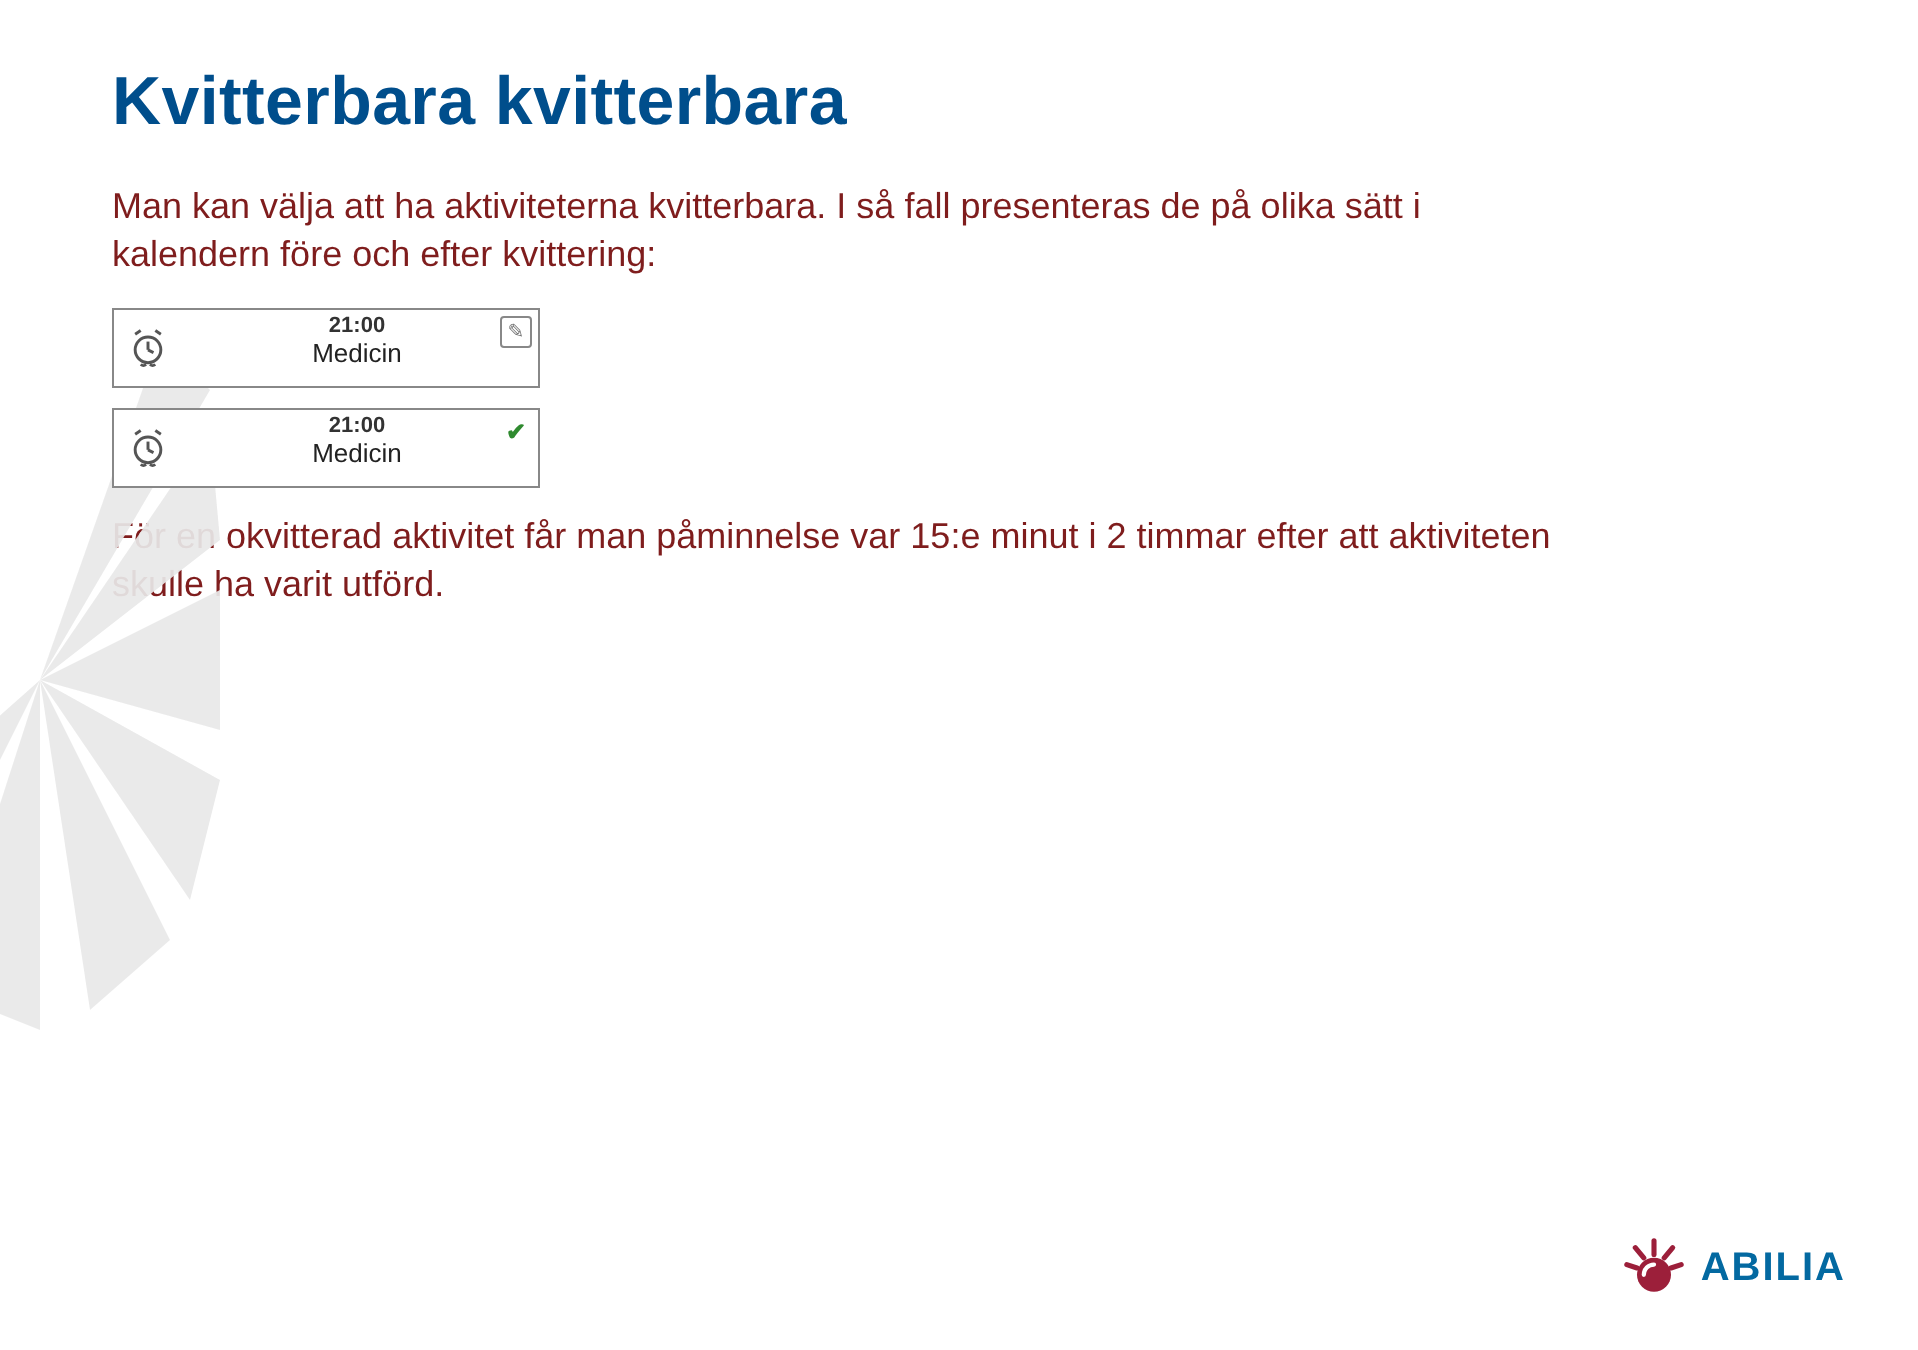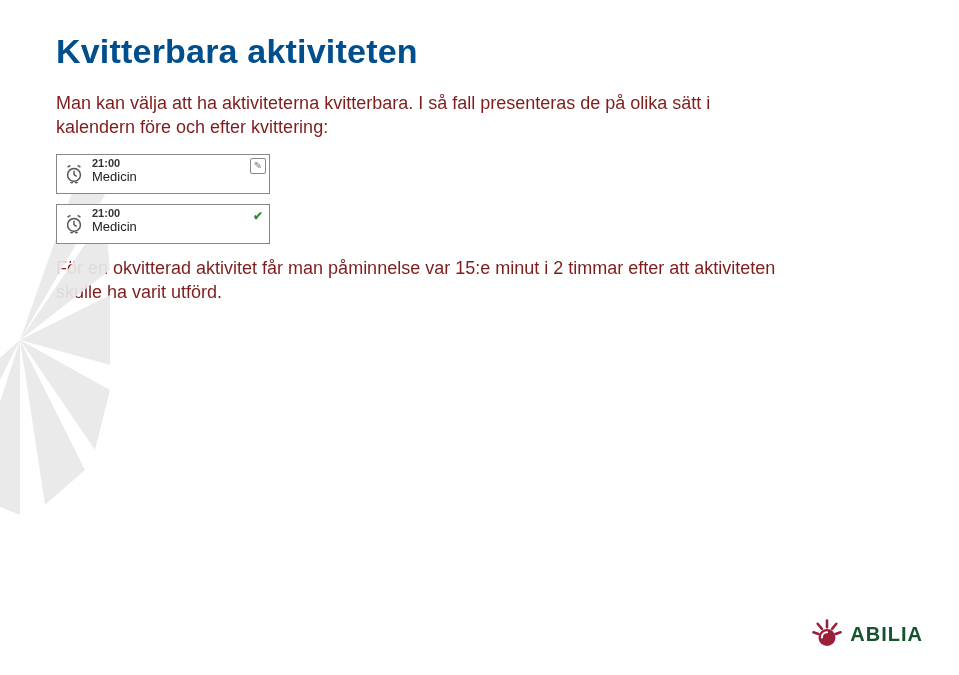--- a/index.html
+++ b/index.html
@@ -1,51 +1,51 @@
 <!DOCTYPE html>
 <html><head>
 <meta charset="utf-8">
 <style>
   * { box-sizing: border-box; margin: 0; padding: 0; }
   html, body { width: 959px; height: 675px; font-family: Arial, Helvetica, sans-serif; background: #fff; overflow: hidden; }
   .slide { position: relative; width: 959px; height: 675px; padding: 32px 56px; }
   .bg-deco { position:absolute; left:-70px; top:160px; width:180px; height:360px; pointer-events:none; opacity:0.92; }
   .title { font-size: 34px; font-weight: 700; color: #004e8c; margin-bottom: 20px; letter-spacing: 0.2px; }
   .body-text { font-size: 18px; line-height: 1.35; color:#7f1d1d; max-width: 720px; }
-  .cards { margin: 14px 0 12px 0; display:flex; flex-direction:column; gap:10px; }
+  .cards { margin: 14px 0 12px 0; display:flex; flex-direction:column; gap:10px;text-align:center; }
   .activity-card { width: 214px; height: 40px; border:1px solid #888; background:#fff; display:flex; align-items:stretch; position:relative; }
   .activity-icon-col { width:34px; display:flex; align-items:center; justify-content:center; }
   .activity-main { flex:1; display:flex; flex-direction:column; padding: 3px 4px 1px 1px; }
   .activity-time { font-size: 11px; font-weight: 600; color:#333; line-height:1; }
   .activity-label { font-size: 13px; font-weight: 400; color:#222; line-height:1.3; }
   .status-box { position:absolute; right:3px; top:3px; width:16px; height:16px; border:1px solid #888; border-radius:2px; display:flex; align-items:center; justify-content:center; background:#fff; }
   .check-green { color:#2f8a2f; font-size:12px; font-weight:700; }
   .pencil { font-size:10px; color:#777; }
   .bell-svg { width:22px; height:22px; }
   .brand { position:absolute; right:36px; bottom:24px; display:flex; align-items:center; gap:6px; }
-  .brand-text { font-size: 20px; font-weight: 600; letter-spacing: 1px; color:#14532d; }
+  .brand-text { font-size: 20px; font-weight: 600; letter-spacing: 1px; color:#0369a1; }
 </style>
 </head>
 <body>
 
 <div class="slide">
 
   <svg class="bg-deco" viewBox="0 0 180 360">
     <g fill="#e9e9e9">
       <path d="M90 180 L150 10 L175 35 Z"></path>
       <path d="M90 180 L175 55 L180 110 Z"></path>
       <path d="M90 180 L180 135 L180 205 Z"></path>
       <path d="M90 180 L180 230 L165 290 Z"></path>
       <path d="M90 180 L155 310 L115 345 Z"></path>
       <path d="M90 180 L90 355 L40 335 Z"></path>
       <path d="M90 180 L25 310 L0 260 Z"></path>
     </g>
   </svg>
 
-  <h1 class="title">Kvitterbara aktiviteten</h1>
+  <h1 class="title">Kvitterbara kvitterbara</h1>
 
   <p class="body-text">Man kan välja att ha aktiviteterna kvitterbara. I så fall presenteras de på olika sätt i kalendern före och efter kvittering:</p>
 
   <div class="cards">
 
     <div class="activity-card">
       <div class="activity-icon-col">
         <svg class="bell-svg" viewBox="0 0 24 24">
           <circle cx="12" cy="13" r="7" fill="none" stroke="#555" stroke-width="1.6"></circle>
           <line x1="12" y1="13" x2="12" y2="8.5" stroke="#555" stroke-width="1.6"></line>

